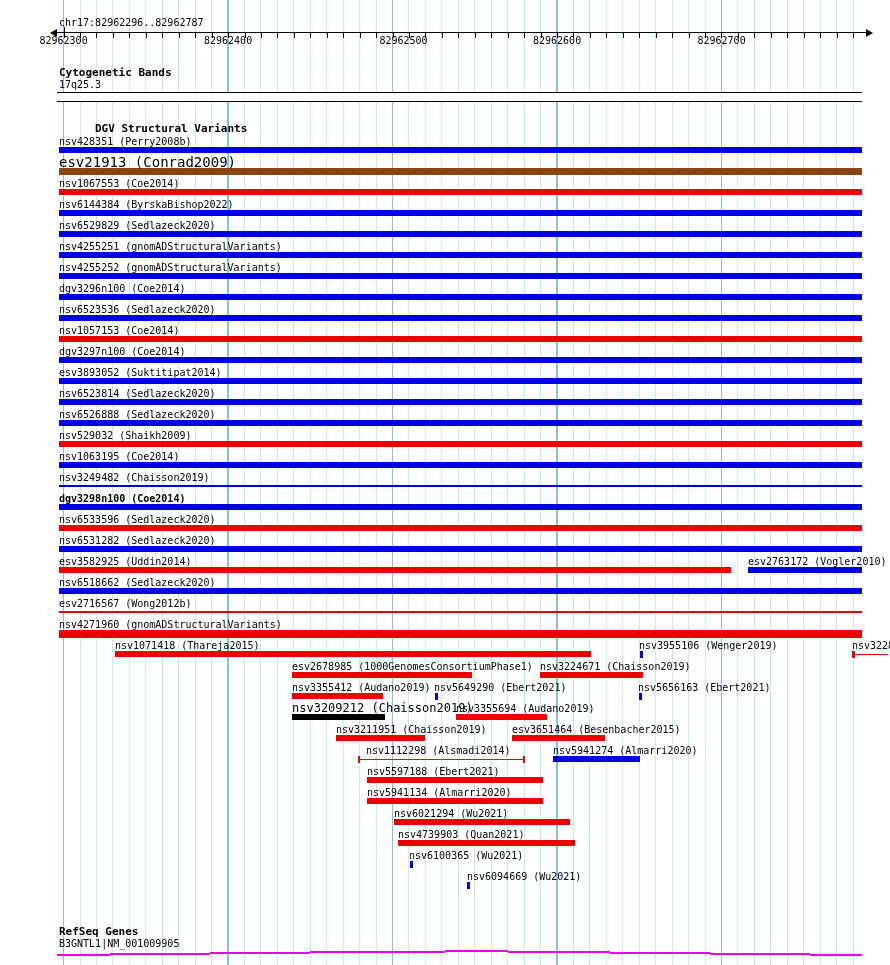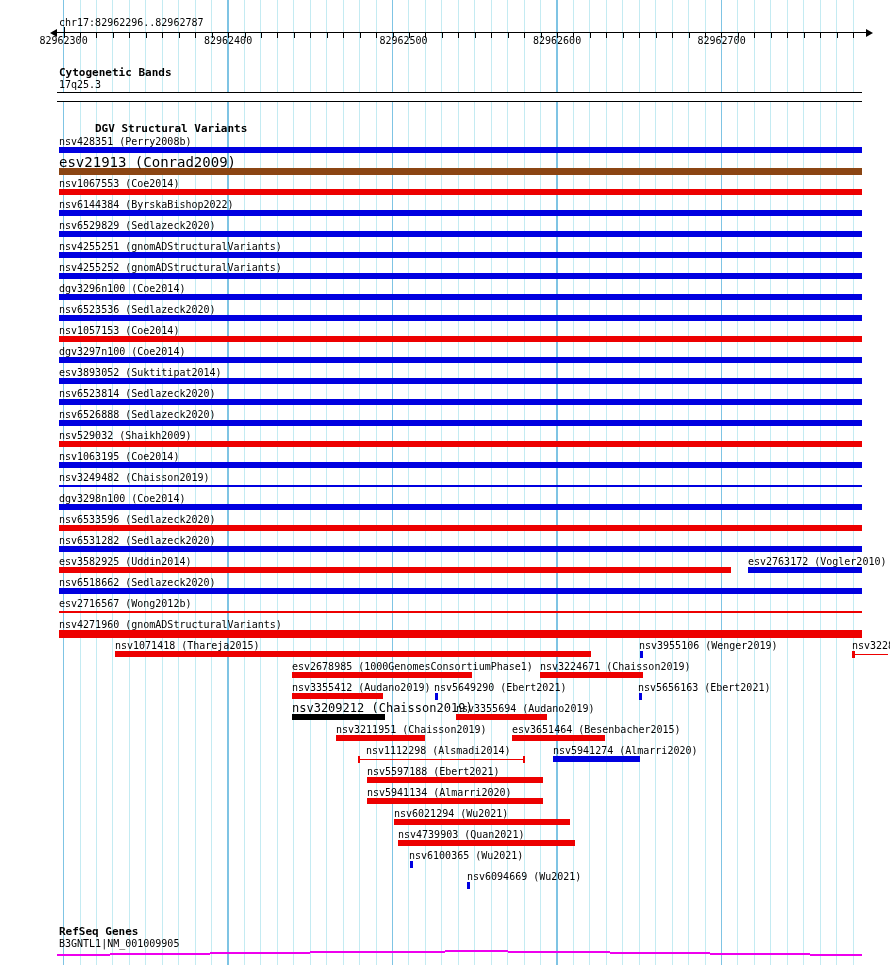--- a/index.html
+++ b/index.html
@@ -167,21 +167,21 @@
       <div style="left: 59px; top: 388px; font-size: 10px; line-height: 11px; white-space: pre; z-index: 3; position: absolute;">nsv6523814 (Sedlazeck2020)</div>
       <div style="left: 59px; top: 399px; width: 803px; height: 6px; background: rgb(0, 0, 224); z-index: 2; position: absolute;"></div>
       <div style="left: 59px; top: 409px; font-size: 10px; line-height: 11px; white-space: pre; z-index: 3; position: absolute;">nsv6526888 (Sedlazeck2020)</div>
       <div style="left: 59px; top: 420px; width: 803px; height: 6px; background: rgb(0, 0, 224); z-index: 2; position: absolute;"></div>
       <div style="left: 59px; top: 430px; font-size: 10px; line-height: 11px; white-space: pre; z-index: 3; position: absolute;">nsv529032 (Shaikh2009)</div>
       <div style="left: 59px; top: 441px; width: 803px; height: 6px; background: rgb(237, 0, 0); z-index: 2; position: absolute;"></div>
       <div style="left: 59px; top: 451px; font-size: 10px; line-height: 11px; white-space: pre; z-index: 3; position: absolute;">nsv1063195 (Coe2014)</div>
       <div style="left: 59px; top: 462px; width: 803px; height: 6px; background: rgb(0, 0, 224); z-index: 2; position: absolute;"></div>
       <div style="left: 59px; top: 472px; font-size: 10px; line-height: 11px; white-space: pre; z-index: 3; position: absolute;">nsv3249482 (Chaisson2019)</div>
       <div style="left: 59px; top: 485px; width: 803px; height: 2px; background: rgb(0, 0, 224); z-index: 2; position: absolute;"></div>
-      <div style="left: 59px; top: 493px; font-size: 10px; line-height: 11px; white-space: pre; z-index: 3; position: absolute;">dgv3298n100 (Coe2014)</div>
+      <div style="left: 59px; top: 493px; font-size: 10px; line-height: 11px; white-space: pre; z-index: 3; position: absolute; font-weight: bold;">dgv3298n100 (Coe2014)</div>
       <div style="left: 59px; top: 504px; width: 803px; height: 6px; background: rgb(0, 0, 224); z-index: 2; position: absolute;"></div>
       <div style="left: 59px; top: 514px; font-size: 10px; line-height: 11px; white-space: pre; z-index: 3; position: absolute;">nsv6533596 (Sedlazeck2020)</div>
       <div style="left: 59px; top: 525px; width: 803px; height: 6px; background: rgb(237, 0, 0); z-index: 2; position: absolute;"></div>
       <div style="left: 59px; top: 535px; font-size: 10px; line-height: 11px; white-space: pre; z-index: 3; position: absolute;">nsv6531282 (Sedlazeck2020)</div>
       <div style="left: 59px; top: 546px; width: 803px; height: 6px; background: rgb(0, 0, 224); z-index: 2; position: absolute;"></div>
       <div style="left: 59px; top: 556px; font-size: 10px; line-height: 11px; white-space: pre; z-index: 3; position: absolute;">esv3582925 (Uddin2014)</div>
       <div style="left: 59px; top: 567px; width: 672px; height: 6px; background: rgb(237, 0, 0); z-index: 2; position: absolute;"></div>
       <div style="left: 748px; top: 556px; font-size: 10px; line-height: 11px; white-space: pre; z-index: 3; position: absolute;">esv2763172 (Vogler2010)</div>
       <div style="left: 748px; top: 567px; width: 114px; height: 6px; background: rgb(0, 0, 224); z-index: 2; position: absolute;"></div>
       <div style="left: 59px; top: 577px; font-size: 10px; line-height: 11px; white-space: pre; z-index: 3; position: absolute;">nsv6518662 (Sedlazeck2020)</div>

